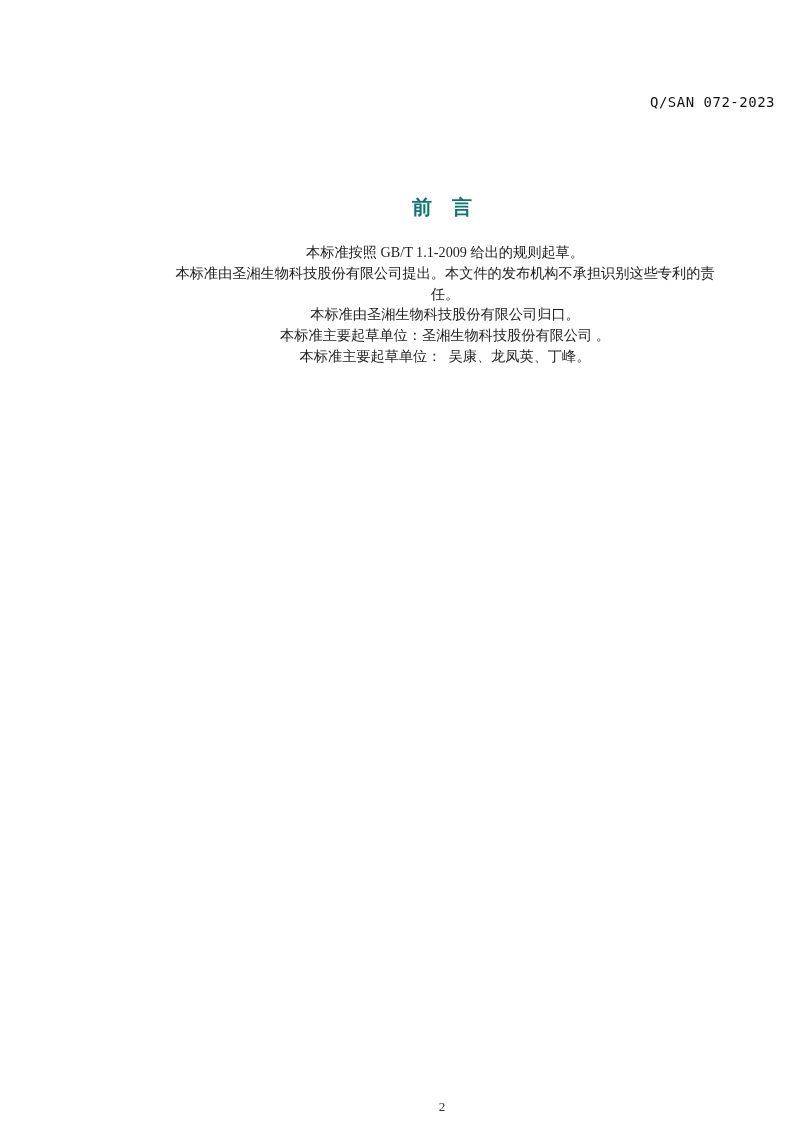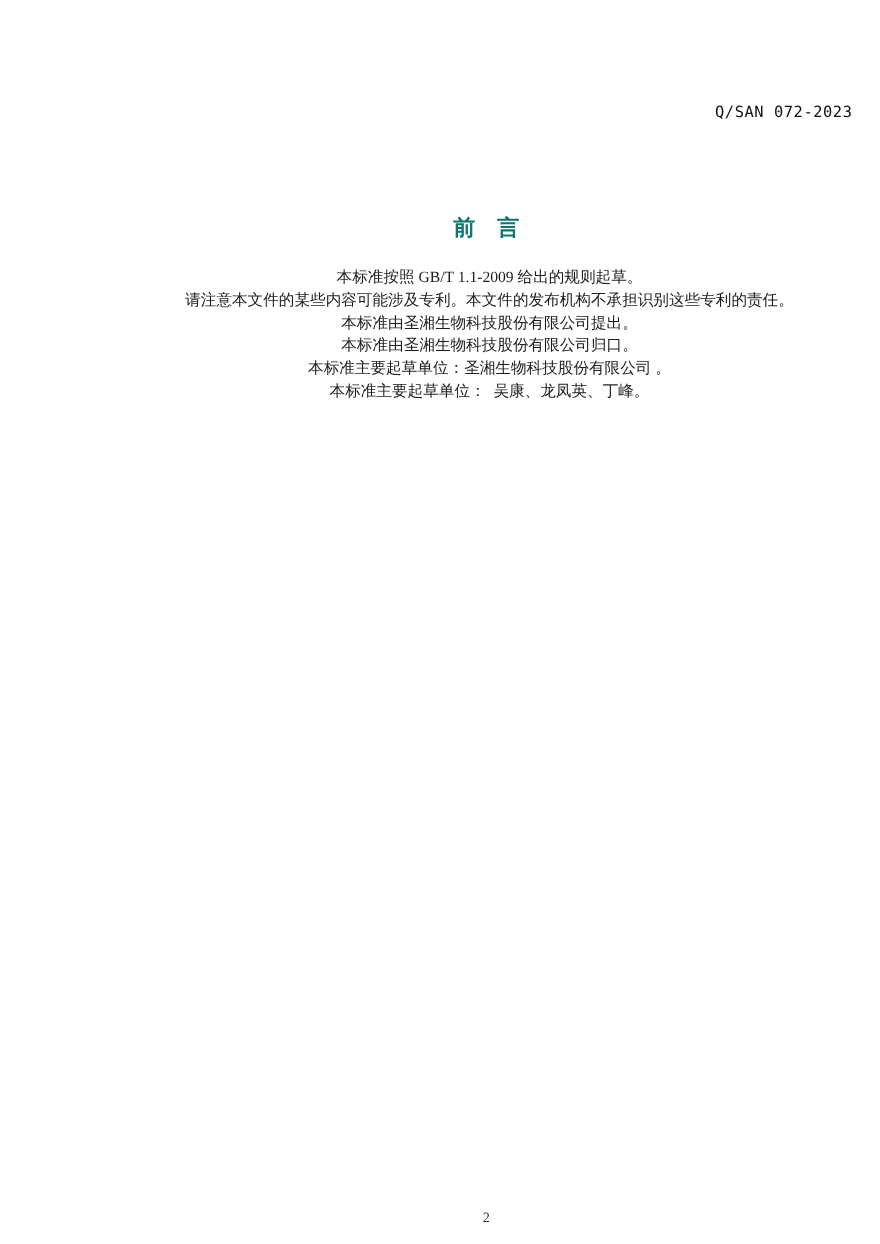--- a/index.html
+++ b/index.html
@@ -68,22 +68,21 @@
 <body>
 
 <div class="page">
 
   <div class="doc-number">Q/SAN 072-2023</div>
 
   <div class="doc-title">前　言</div>
 
   <div class="body-block">
     <p>本标准按照 GB/T 1.1-2009 给出的规则起草。</p>
-    <p>请注意本文件的某些内容可能涉及专利。本文件的发布机构不承担识别这些专利的责任。</p>
-    <p>本标准由圣湘生物科技股份有限公司提出。</p>
+    <p>本标准由圣湘生物科技股份有限公司提出。本文件的发布机构不承担识别这些专利的责任。</p>
     <p>本标准由圣湘生物科技股份有限公司归口。</p>
     <p>本标准主要起草单位：圣湘生物科技股份有限公司 。</p>
     <p>本标准主要起草单位：  吴康、龙凤英、丁峰。</p>
   </div>
 
   <div class="page-number">2</div>
 
 </div>
 
 </body></html>

